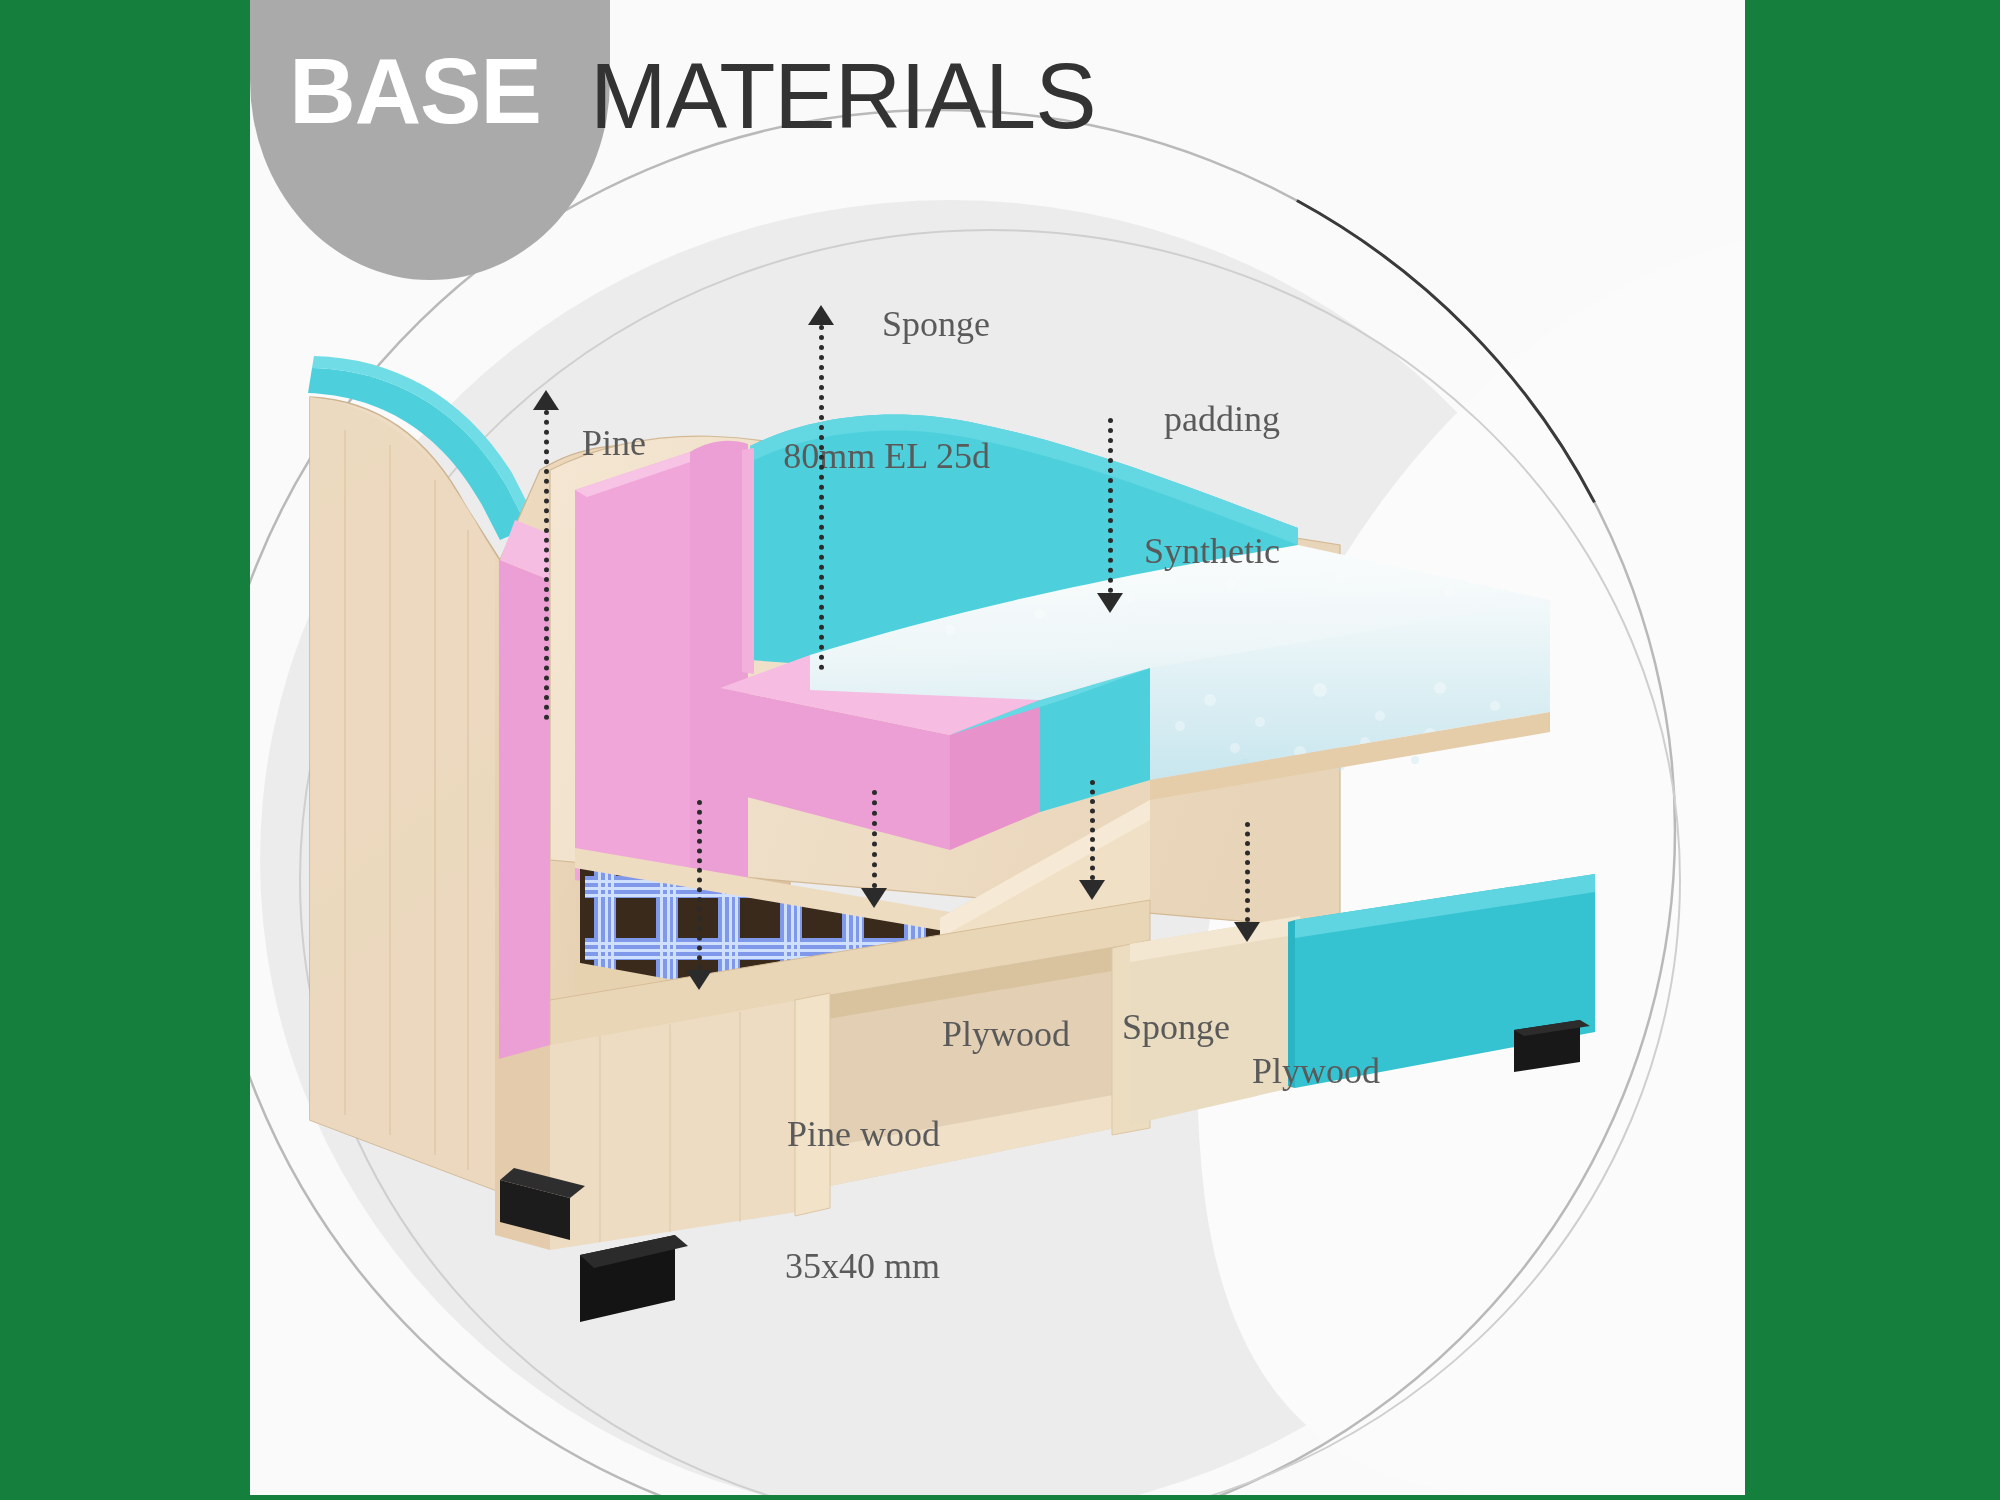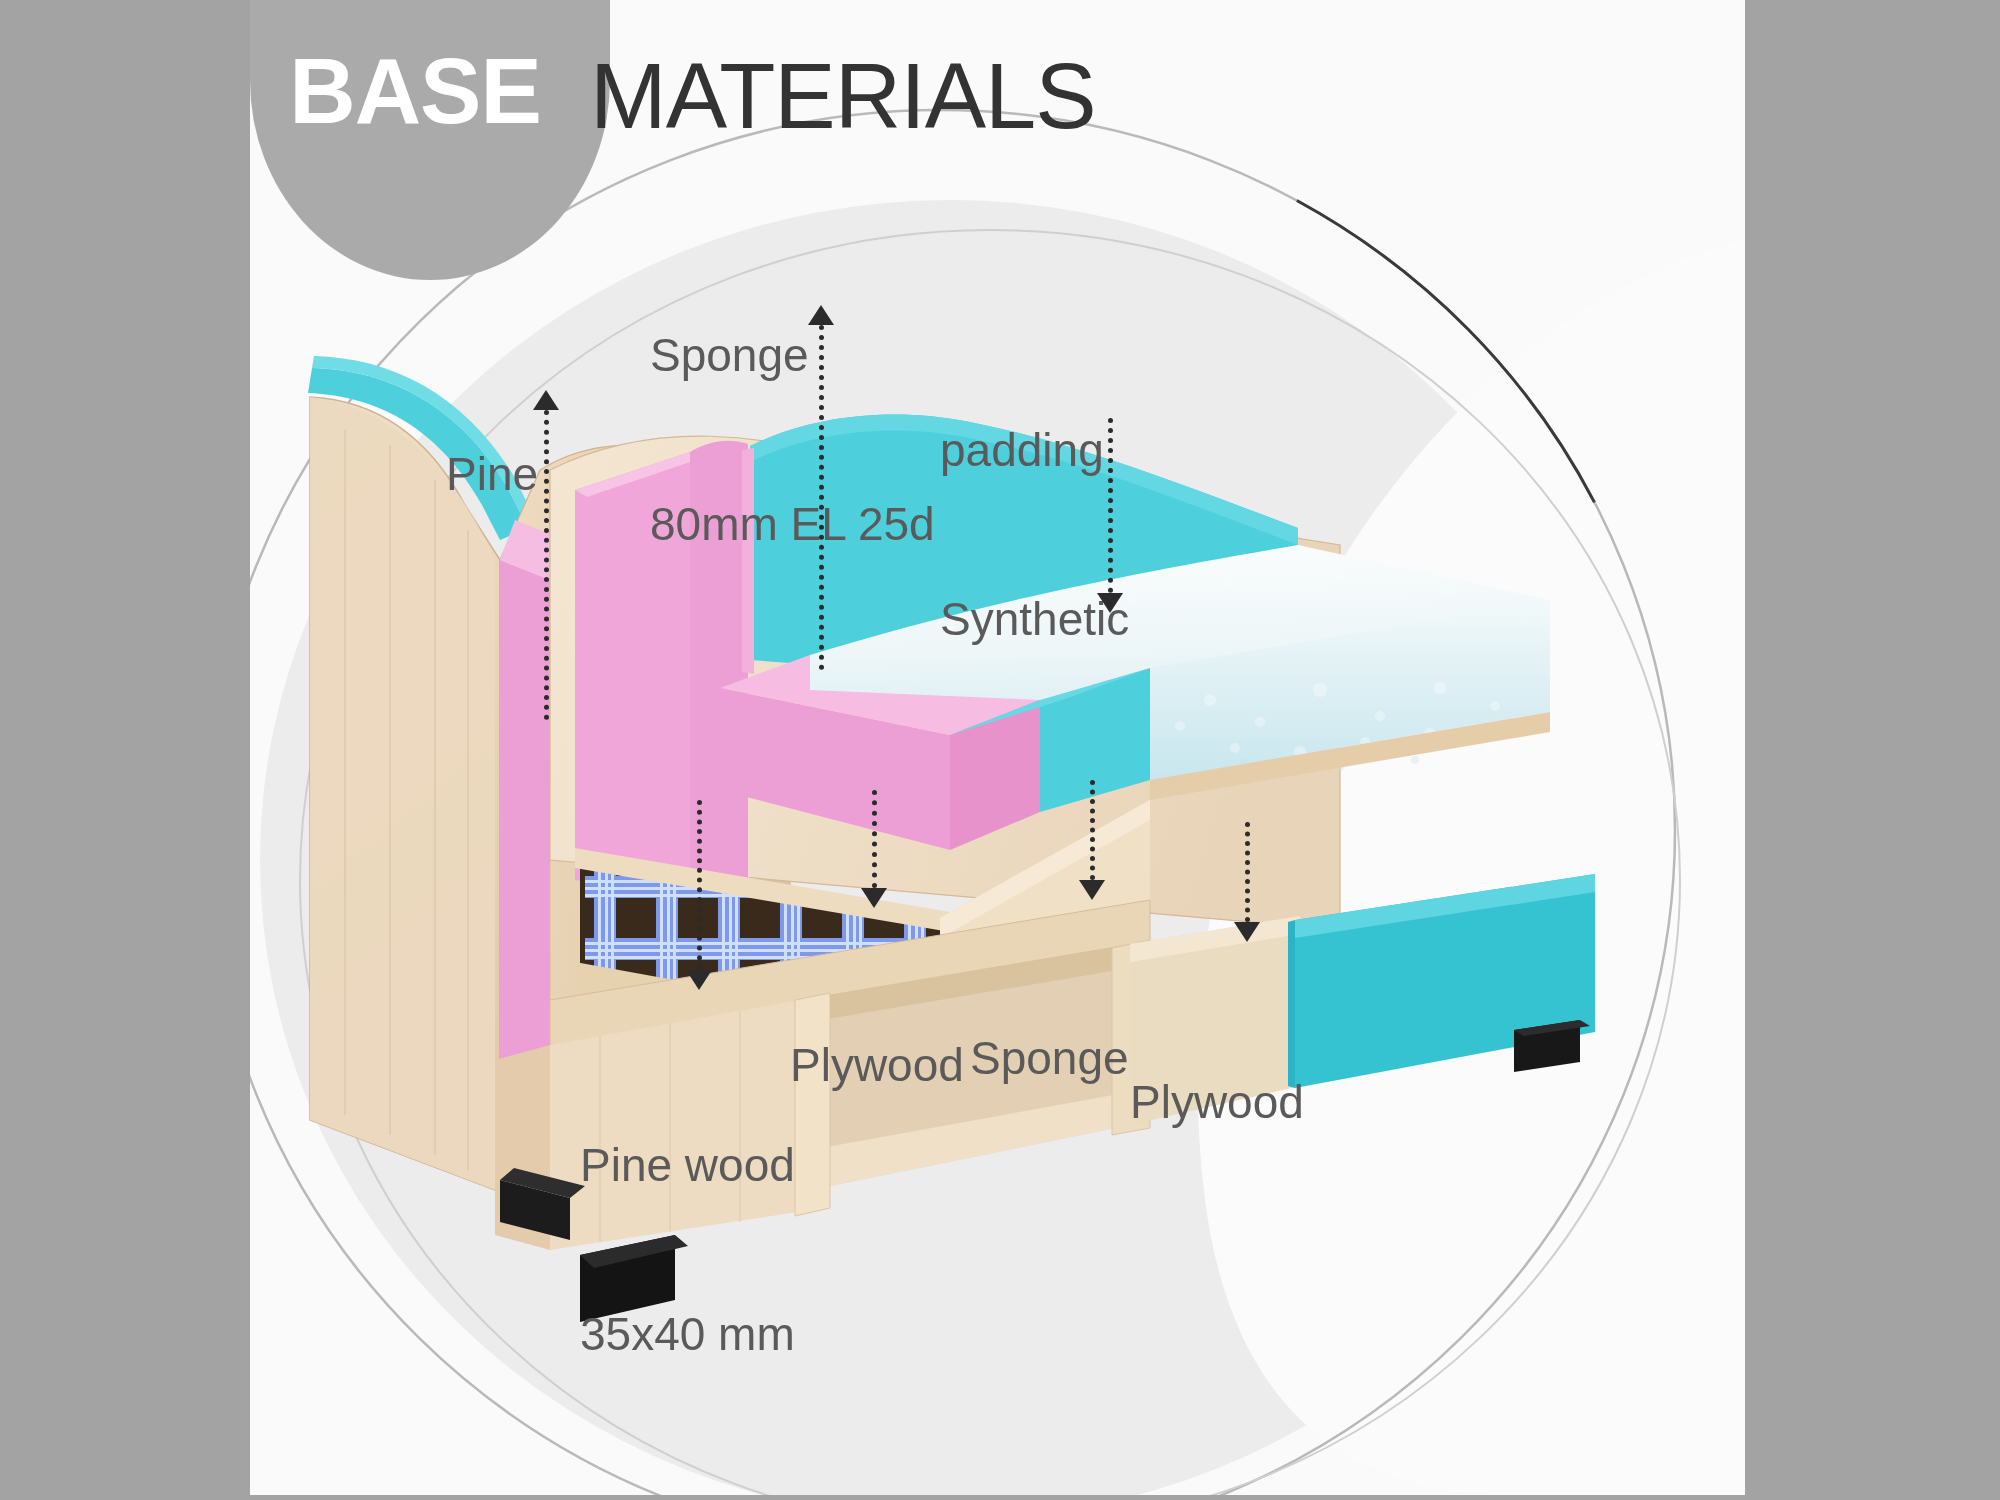--- a/index.html
+++ b/index.html
@@ -1,41 +1,41 @@
 <!DOCTYPE html>
 <html><head>
 <meta charset="utf-8">
 <style>
   html,body{margin:0;padding:0;background:#ffffff;}
   body{width:2000px;height:1500px;overflow:hidden;
        font-family:"Liberation Sans","DejaVu Sans",sans-serif;}
 
-  #stage{position:relative;width:2000px;height:1500px;background:#a3a3a3;}
+  #stage{position:relative;width:2000px;height:1500px;background:#15803d;}
 
   
   #canvas{position:absolute;left:250px;top:0;width:1495px;height:1495px;
           background:#fafafa;overflow:hidden;}
 
   .bg-svg{position:absolute;left:0;top:0;width:1495px;height:1495px;}
 
   
   #headerRow{position:absolute;left:0px;top:0px;width:1495px;height:270px;}
 
   #baseCircle{position:absolute;left:0px;top:-120px;width:360px;height:400px;
               background:#a9aaa9;border-radius:0 0 180px 180px / 0 0 200px 200px;}
   #baseWord{position:absolute;left:-15px;top:45px;width:360px;
             color:#ffffff;font-size:92px;font-weight:700;letter-spacing:-1px;
             text-align:center;line-height:1;}
   #materialsWord{position:absolute;left:340px;top:50px;
             color:#333333;font-size:92px;font-weight:400;letter-spacing:-1px;
             line-height:1;white-space:nowrap;}
 
   
-  .lbl{position:absolute;color:#5a5a5a;font-size:46px;line-height:1.22;
-       white-space:pre;text-align:left;}
+  .lbl{position:absolute;color:#5a5a5a;font-size:36px;line-height:1.22;
+       white-space:pre;text-align:right;font-family:Liberation Serif, serif;}
 
   
   .leader{position:absolute;width:0;border-left:5px dotted #2b2b2b;}
   .arrow{position:absolute;width:0;height:0;}
   .arrow.up{border-left:13px solid transparent;border-right:13px solid transparent;
             border-bottom:20px solid #2b2b2b;}
   .arrow.down{border-left:13px solid transparent;border-right:13px solid transparent;
               border-top:20px solid #2b2b2b;}
 
   .sofa{position:absolute;left:0;top:0;width:1495px;height:1495px;}

